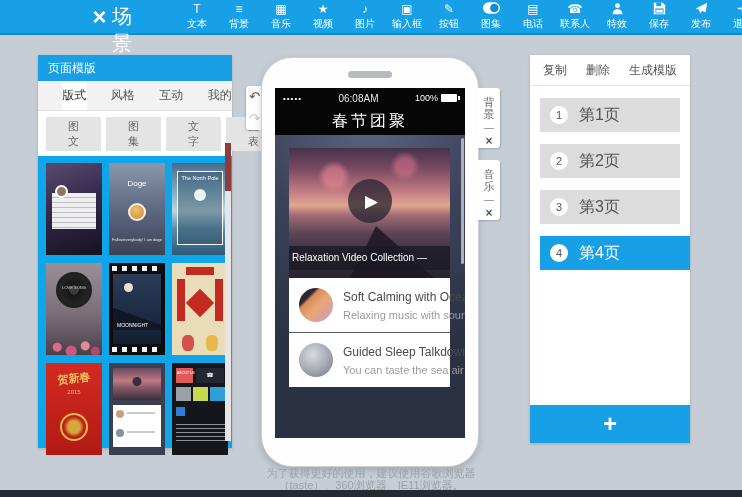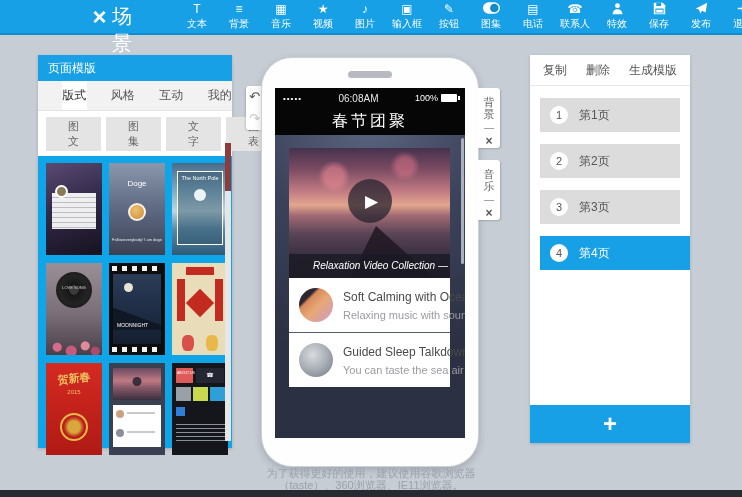--- a/index.html
+++ b/index.html
@@ -134,22 +134,22 @@
   .vimg { position:absolute; inset:0;
           background:radial-gradient(circle at 28% 22%, rgba(240,140,150,.55) 0 9px, transparent 16px),
                      radial-gradient(circle at 72% 14%, rgba(230,120,140,.5) 0 8px, transparent 15px),
                      linear-gradient(180deg,#46324e 0%,#7a4a62 16%,#c07a82 33%,#e2a68e 44%,#a06a74 52%,#5a4456 66%,#3a3042 82%,#2a2432 100%); }
   .pier { position:absolute; bottom:0; left:38%; width:0; height:0;
           border-left:26px solid transparent; border-right:58px solid transparent;
           border-bottom:52px solid rgba(30,24,34,.85); }
   .play { position:absolute; left:50%; top:41%; transform:translate(-50%,-50%); width:44px; height:44px;
           border-radius:50%; background:rgba(32,32,44,.72); color:#fff; display:flex; align-items:center;
           justify-content:center; font-size:17px; padding-left:4px; }
-  .vcap { position:absolute; left:0; right:0; bottom:0; height:24px; background:rgba(26,26,36,.8);
-          color:#fff; font-size:10px; line-height:24px; padding-left:24px; white-space:nowrap;font-style:italic; }
+  .vcap { position:absolute; left:0; right:0; bottom:8px; height:24px; background:rgba(26,26,36,.8);
+          color:#fff; font-size:10px; line-height:24px; padding-left:3px; white-space:nowrap; }
   .card { position:absolute; left:14px; right:15px; top:143px; background:#fff; }
   .crow { display:flex; align-items:center; gap:10px; padding:10px 10px; cursor:pointer; }
   .crow.second { border-top:1px solid #565b66; }
   .avatar { width:34px; height:34px; border-radius:50%; flex-shrink:0; }
   .av1 { background:linear-gradient(135deg,#2e2730 0%,#2e2730 26%,#d88a5a 32%,#e8a876 55%,#d8a0a0 78%,#c8b0b8 100%); }
   .av2 { background:radial-gradient(circle at 40% 35%,#d8dcdf 0%,#a8adb4 50%,#70767e 100%); }
   .rtitle { font-size:12px; color:#4a4a4a; margin-bottom:5px; white-space:nowrap; }
   .rsub { font-size:11px; color:#9a9aa0; white-space:nowrap; }
 
   .side-tab { position:absolute; left:478px; width:22px; background:#fff; border-radius:0 3px 3px 0;
@@ -166,21 +166,21 @@
                  box-shadow:0 1px 3px rgba(0,0,0,.18); }
   .rp-actions { display:flex; justify-content:space-between; align-items:center; height:31px;
                 padding:0 13px; border-bottom:1px solid #e8e8e8; }
   .rp-action { font-size:12px; color:#555; cursor:pointer;font-family:Liberation Serif, serif; }
   .pages { padding-top:12px; }
   .page-item { height:34px; display:flex; align-items:center; gap:11px; background:#dcdcdc;
                margin:0 10px 12px 10px; padding-left:10px; cursor:pointer; }
   .page-item.selected { background:#18a0e6; margin-right:0; }
   .pnum { width:18px; height:18px; border-radius:50%; background:#fff; color:#555; font-size:11px;
           display:flex; align-items:center; justify-content:center; flex-shrink:0; }
-  .plabel { font-size:12px; color:#555; }
+  .plabel { font-size:16px; color:#555; }
   .page-item.selected .plabel { color:#fff; }
   .add-bar { position:absolute; left:0; right:0; bottom:0; height:38px; background:#18a0e6; color:#fff;
              font-size:24px; font-weight:bold; display:flex; align-items:center; justify-content:center; cursor:pointer; }
 
   
   .advice { position:absolute; left:0; right:0; top:467px; text-align:center; font-size:11px;
             color:#9aa1aa; line-height:12px; }
   .bottom-strip { position:absolute; left:0; right:0; bottom:0; height:7px; background:#262a31; }
 </style>
 </head>

